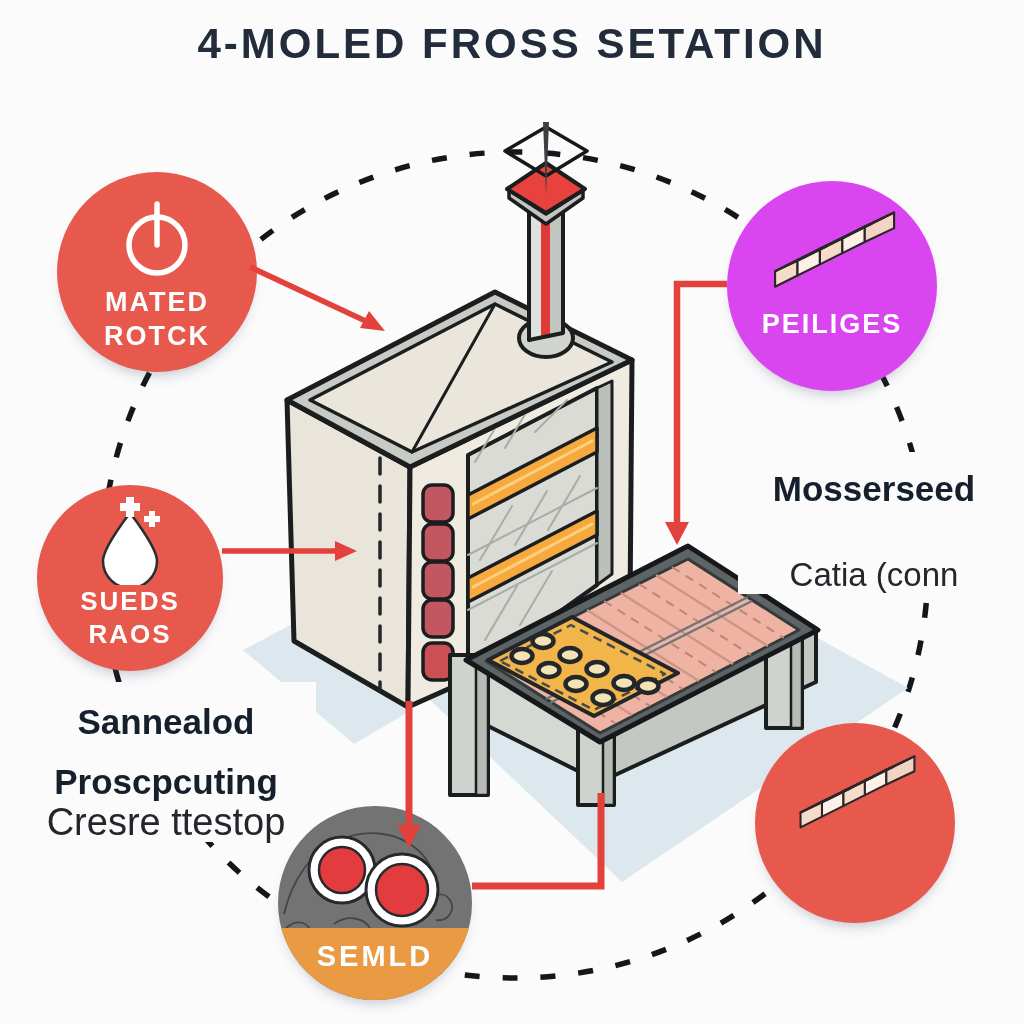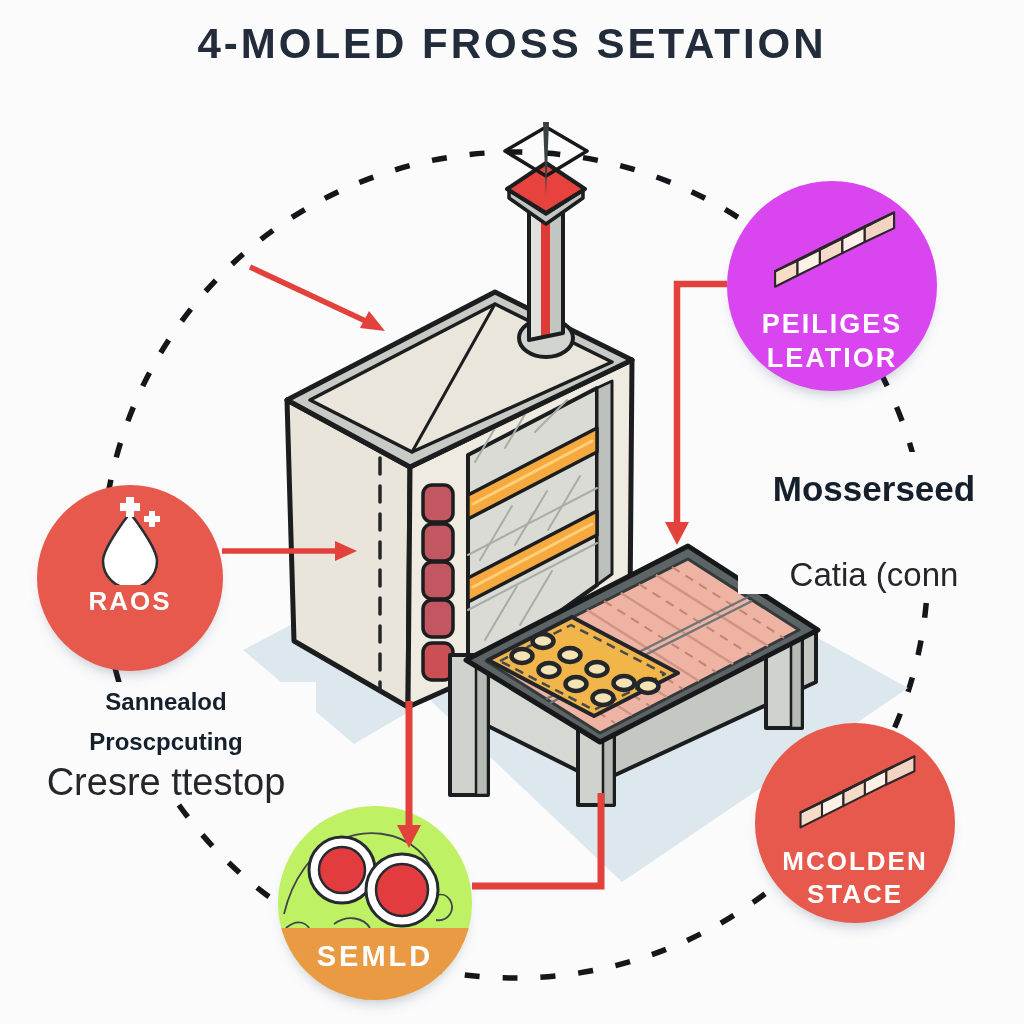--- a/index.html
+++ b/index.html
@@ -22,33 +22,33 @@
   #badge-mated .badge-label{top:113px;}
   #badge-peiliges{left:727px;top:181px;width:210px;height:210px;}
   #badge-peiliges .icon-wrap{top:28px;}
   #badge-peiliges .badge-label{top:126px;}
   #badge-sueds{left:37px;top:485px;width:186px;height:186px;}
   #badge-sueds .icon-wrap{top:12px;}
   #badge-sueds .badge-label{top:100px;font-size:26px;line-height:33px;}
   #badge-mcolden{left:755px;top:723px;width:200px;height:200px;}
   #badge-mcolden .icon-wrap{top:30px;}
   #badge-mcolden .badge-label{top:122px;font-size:26px;line-height:33px;}
-  #badge-semld{left:278px;top:806px;width:194px;height:194px;background:#bef264;}
+  #badge-semld{left:278px;top:806px;width:194px;height:194px;background:#737373;}
   #badge-semld .band{position:absolute;left:0;bottom:0;width:100%;height:72px;background:#ea9a43;
          display:flex;align-items:center;justify-content:center;}
   #badge-semld .band span{color:#fff;font-weight:600;font-size:29px;letter-spacing:3px;
          position:relative;top:-8px;}
   .note{position:absolute;z-index:4;background:#fbfbfc;text-align:center;}
   .note .b{font-weight:700;color:#15202c;}
   .note .r{font-weight:400;color:#23262a;}
   #note-right{left:738px;top:452px;width:272px;}
   #note-right .b{font-size:35px;line-height:41px;margin-top:16px;}
   #note-right .r{font-size:33px;line-height:39px;margin-top:46px;}
   #note-bottomleft{left:16px;top:682px;width:300px;}
-  #note-bottomleft .b{font-size:24px;line-height:40px;}
+  #note-bottomleft .b{font-size:35px;line-height:40px;margin-top:20px;}
   #note-bottomleft .r{font-size:38px;line-height:40px;}
 </style>
 </head>
 <body>
 
 <div class="canvas">
 
   <svg class="scene" viewBox="0 0 1024 1024">
     <g>
       <circle cx="515" cy="565" r="413" fill="none" stroke="#141619" stroke-width="5.5" stroke-dasharray="15 23"></circle>
@@ -153,50 +153,62 @@
           <ellipse cx="576" cy="684" rx="10.5" ry="7"></ellipse>
           <ellipse cx="603" cy="698" rx="10.5" ry="7"></ellipse>
           <ellipse cx="648" cy="686" rx="10.5" ry="7"></ellipse>
         </g>
       </g>
     </g>
   </svg>
 
   <h1 class="title">4-MOLED FROSS SETATION</h1>
 
+  <div class="badge coral" id="badge-mated">
+    <div class="icon-wrap">
+      <svg width="72" height="84" viewBox="0 0 72 84">
+        <circle cx="36" cy="49" r="28" fill="none" stroke="#ffffff" stroke-width="5.5"></circle>
+        <line x1="36" y1="8" x2="36" y2="49" stroke="#ffffff" stroke-width="5.5" stroke-linecap="round"></line>
+      </svg>
+    </div>
+    <div class="badge-label">
+      <div>MATED</div>
+      <div>ROTCK</div>
+    </div>
+  </div>
 
   <div class="badge orange" id="badge-peiliges">
     <div class="icon-wrap">
       <svg width="138" height="90" viewBox="0 0 160 104" stroke="#2a2629" stroke-width="2.5" stroke-linejoin="round">
         <polygon points="14,90 40,77 40,59 14,72" fill="#f7dbc9"></polygon>
         <polygon points="40,77 66,64 66,46 40,59" fill="#fcf0e7"></polygon>
         <polygon points="66,64 92,51 92,33 66,46" fill="#f7dbc9"></polygon>
         <polygon points="92,51 118,38 118,20 92,33" fill="#fcf0e7"></polygon>
         <polygon points="118,38 152,22 152,4 118,20" fill="#f3d4c2"></polygon>
         <polygon points="14,72 40,59 74,43 48,56" fill="#fdf8f1"></polygon>
         <polygon points="40,59 66,46 100,30 74,43" fill="#fdf8f1"></polygon>
         <polygon points="66,46 92,33 126,17 100,30" fill="#fdf8f1"></polygon>
         <polygon points="92,33 118,20 152,4 126,17" fill="#fdf8f1"></polygon>
       </svg>
     </div>
     <div class="badge-label">
       <div>PEILIGES</div>
-      <div>LEATIOR</div>
     </div>
   </div>
 
   <div class="badge coral" id="badge-sueds">
     <div class="icon-wrap">
       <svg width="82" height="88" viewBox="0 0 82 88">
         <path d="M41,16 C41,16 14,50 14,64 a27,27 0 0 0 54,0 C68,50 41,16 41,16 Z" fill="#ffffff" stroke="#2a2d31" stroke-width="2.5" stroke-linejoin="round"></path>
         <path d="M37,0 h8 v6 h6 v8 h-6 v6 h-8 v-6 h-6 v-8 h6 Z" fill="#ffffff"></path>
         <path d="M60,14 h6 v5 h5 v6 h-5 v5 h-6 v-5 h-5 v-6 h5 Z" fill="#ffffff"></path>
       </svg>
     </div>
     <div class="badge-label">
+      <div>SUEDS</div>
       <div>RAOS</div>
     </div>
   </div>
 
   <div class="badge" id="badge-semld">
     <svg width="194" height="194" viewBox="0 0 194 194" style="position:absolute;left:0;top:0;">
       <g fill="none" stroke="#41464b" stroke-width="1.8">
         <path d="M6,108 C14,74 34,44 62,34 C88,22 120,26 140,44 C152,55 158,70 158,88"></path>
         <path d="M146,104 C150,88 166,84 172,94 C178,104 170,116 158,114"></path>
         <path d="M8,122 C20,112 30,116 34,128"></path>
@@ -219,24 +231,20 @@
         <polygon points="40,77 66,64 66,46 40,59" fill="#fcf0e7"></polygon>
         <polygon points="66,64 92,51 92,33 66,46" fill="#f7dbc9"></polygon>
         <polygon points="92,51 118,38 118,20 92,33" fill="#fcf0e7"></polygon>
         <polygon points="118,38 152,22 152,4 118,20" fill="#f3d4c2"></polygon>
         <polygon points="14,72 40,59 74,43 48,56" fill="#fdf8f1"></polygon>
         <polygon points="40,59 66,46 100,30 74,43" fill="#fdf8f1"></polygon>
         <polygon points="66,46 92,33 126,17 100,30" fill="#fdf8f1"></polygon>
         <polygon points="92,33 118,20 152,4 126,17" fill="#fdf8f1"></polygon>
       </svg>
     </div>
-    <div class="badge-label">
-      <div>MCOLDEN</div>
-      <div>STACE</div>
-    </div>
   </div>
 
   <div class="note" id="note-right">
     <div class="b">Mosserseed</div>
     <div class="r">Catia (conn</div>
   </div>
 
   <div class="note" id="note-bottomleft">
     <div class="b">Sannealod</div>
     <div class="b">Proscpcuting</div>

